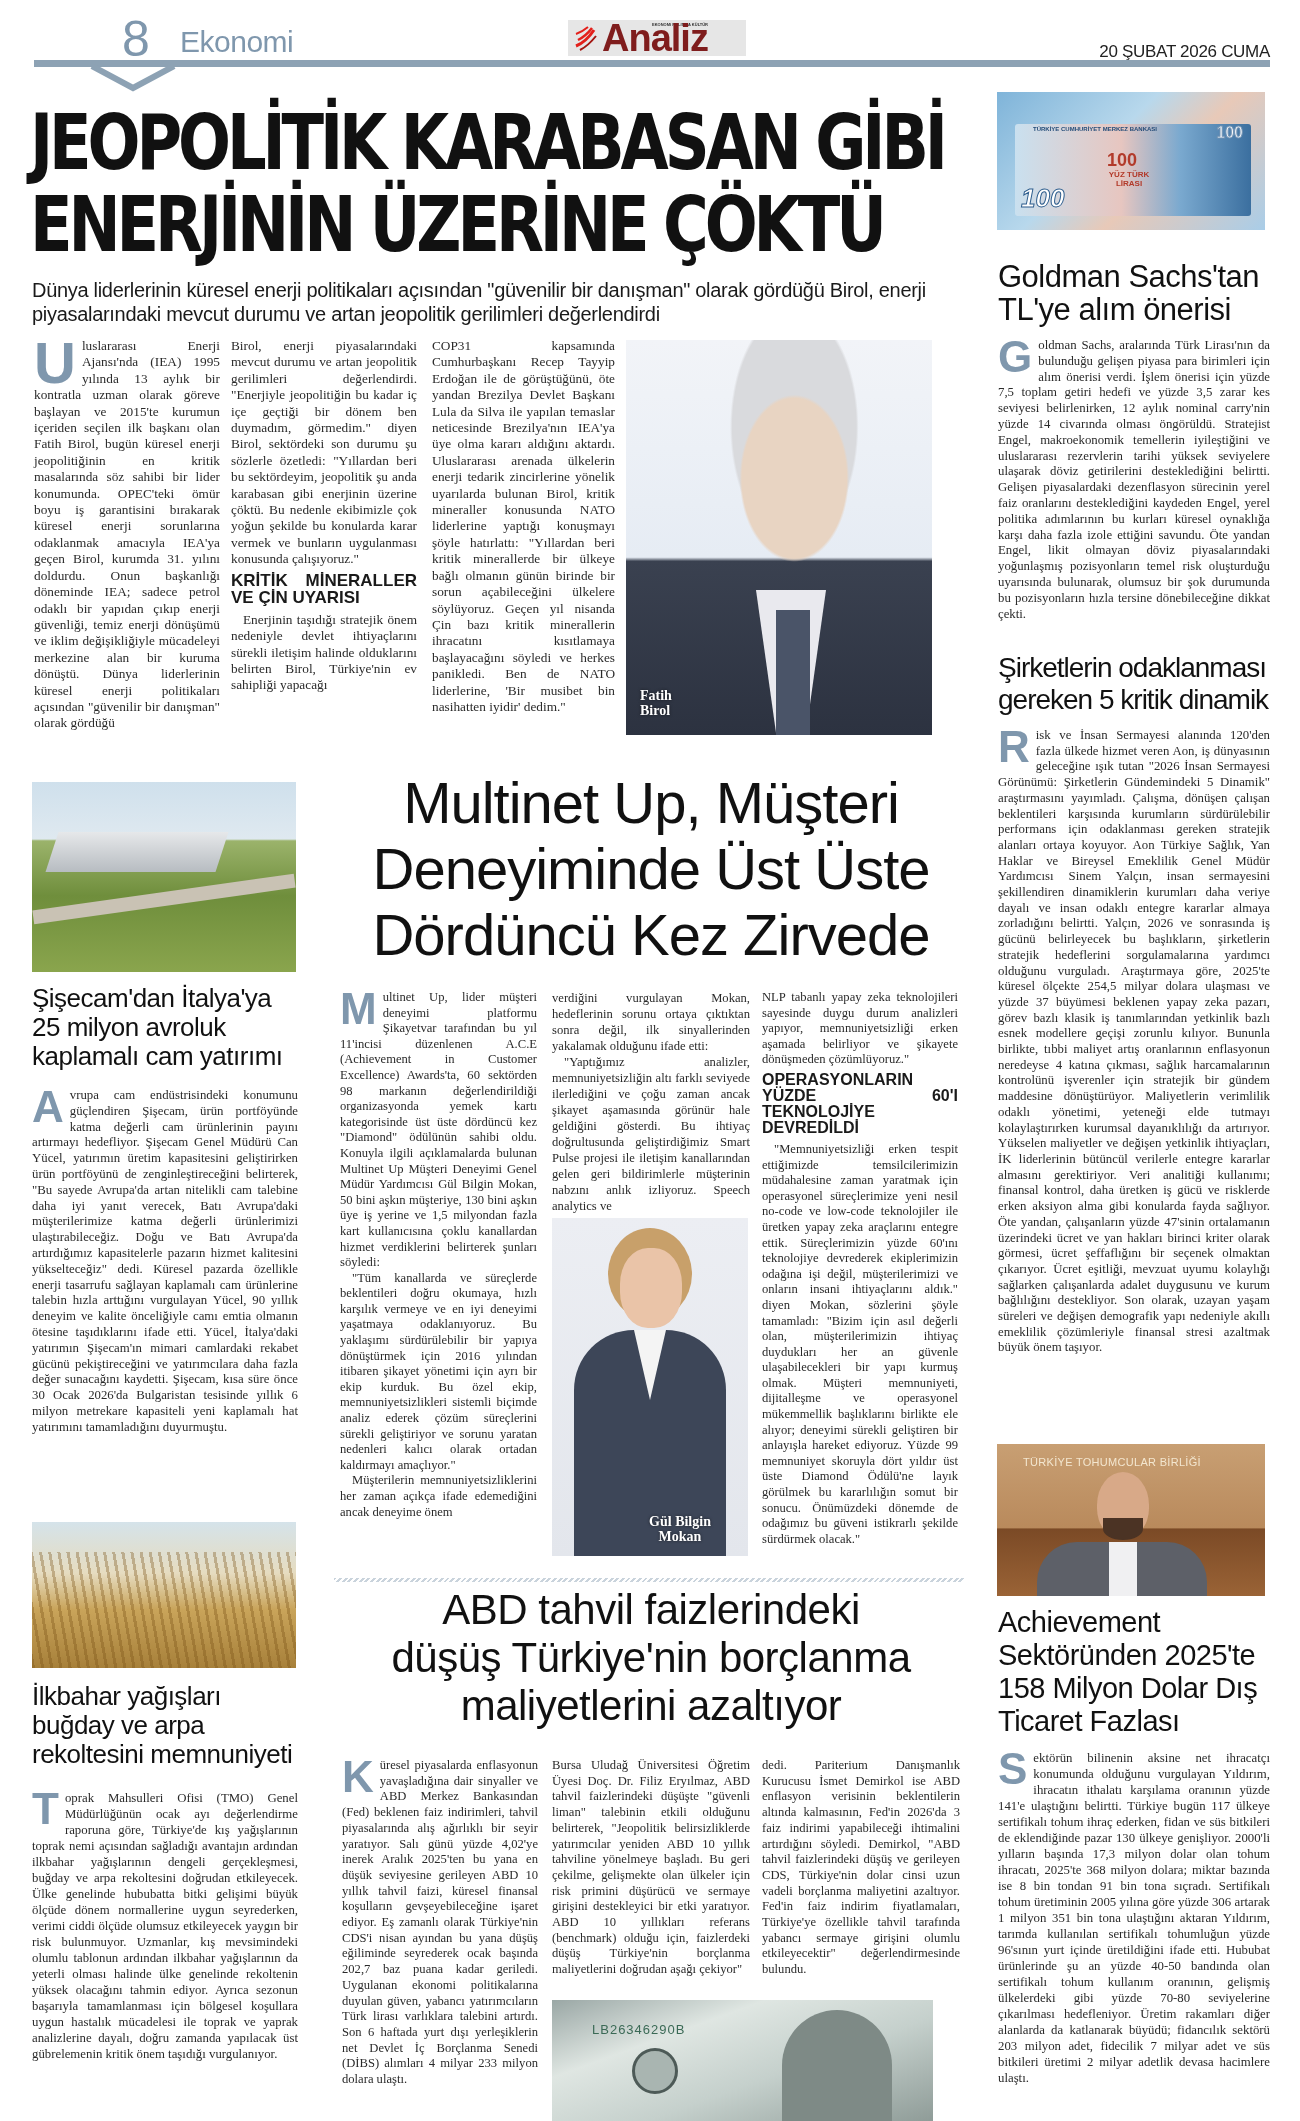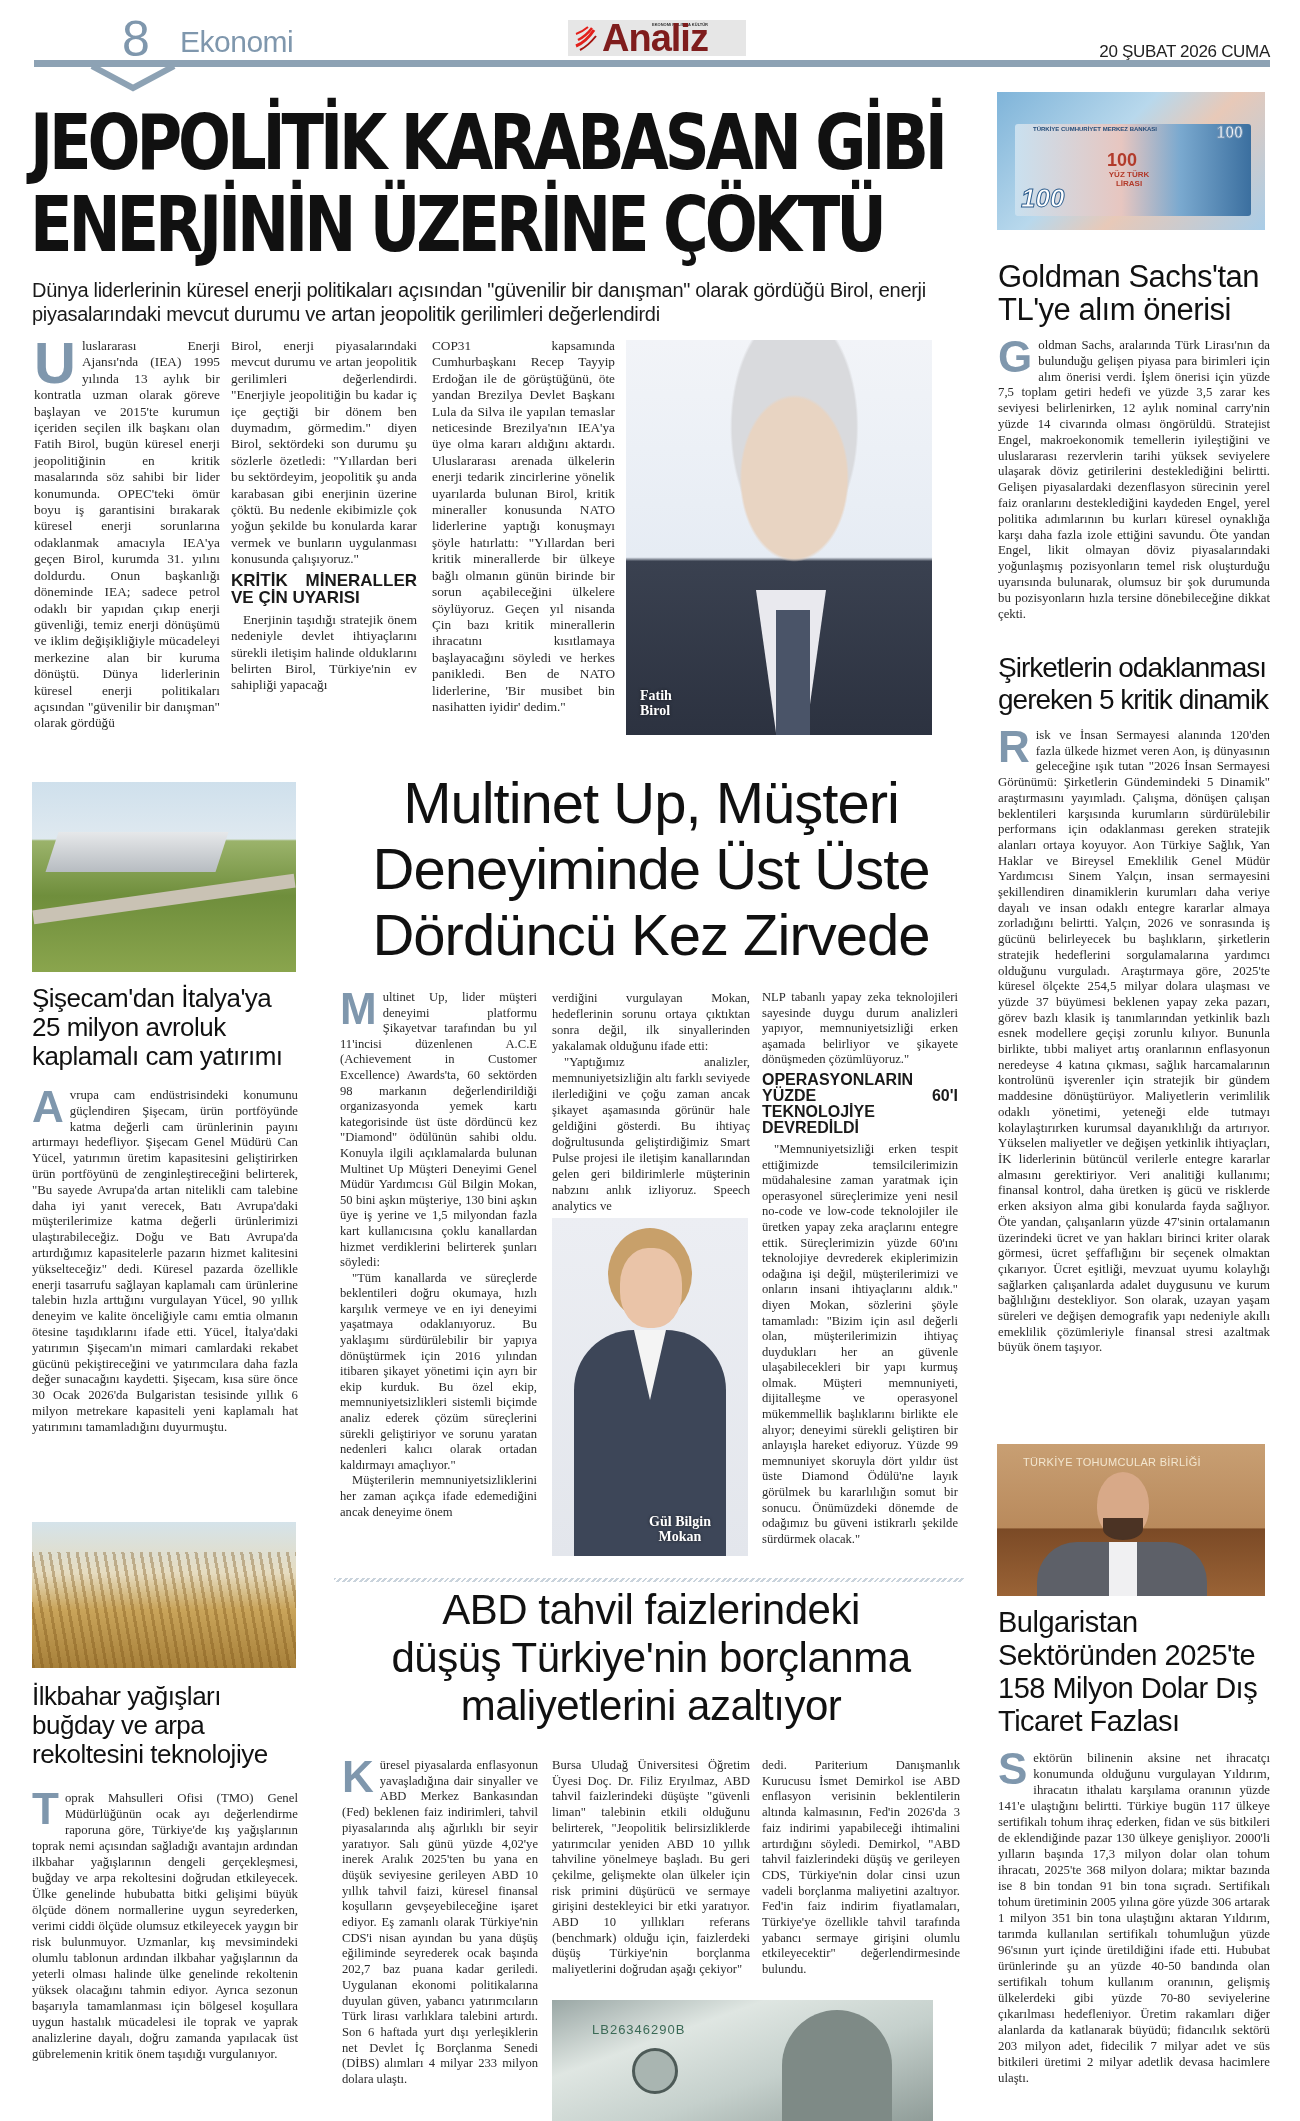--- a/index.html
+++ b/index.html
@@ -96,21 +96,21 @@
 </div>
 
 <div class="abs photo" style="left:997px;top:1444px;width:268px;height:152px;background:linear-gradient(180deg,#c89f73 0%,#b98a5c 55%,#7b4a26 56%,#9a6336 100%)">
   <div class="abs sans" style="left:26px;top:12px;font-size:11px;font-weight:normal;color:#f3e6cf;letter-spacing:0.3px">TÜRKİYE TOHUMCULAR BİRLİĞİ</div>
   <div class="abs" style="left:100px;top:28px;width:52px;height:66px;border-radius:50% 50% 45% 45%;background:#d8a988"></div>
   <div class="abs" style="left:106px;top:74px;width:40px;height:22px;border-radius:0 0 50% 50%;background:#4b3324"></div>
   <div class="abs" style="left:40px;top:98px;width:170px;height:56px;border-radius:40px 40px 0 0;background:#5d6068"></div>
   <div class="abs" style="left:112px;top:98px;width:28px;height:56px;background:#f0f0f2"></div>
 </div>
 <div class="abs headline-md" style="left:998px;top:1606px;width:290px;font-size:29px;line-height:33px">
-  <div>Bulgaristan</div>
+  <div>Achievement</div>
   <div>Sektöründen 2025'te</div>
   <div>158 Milyon Dolar Dış</div>
   <div>Ticaret Fazlası</div>
 </div>
 <div class="col body-text" style="left:998px;top:1750px;width:272px;font-size:12.8px;line-height:16px">
   <span class="dropcap">S</span>
   <span>ektörün bilinenin aksine net ihracatçı konumunda olduğunu vurgulayan Yıldırım, ihracatın ithalatı karşılama oranının yüzde 141'e ulaştığını belirtti. Türkiye bugün 117 ülkeye sertifikalı tohum ihraç ederken, fidan ve süs bitkileri de eklendiğinde pazar 130 ülkeye genişliyor. 2000'li yılların başında 17,3 milyon dolar olan tohum ihracatı, 2025'te 368 milyon dolara; miktar bazında ise 8 bin tondan 91 bin tona sıçradı. Sertifikalı tohum üretiminin 2005 yılına göre yüzde 306 artarak 1 milyon 351 bin tona ulaştığını aktaran Yıldırım, tarımda kullanılan sertifikalı tohumluğun yüzde 96'sının yurt içinde üretildiğini ifade etti. Hububat ürünlerinde şu an yüzde 40-50 bandında olan sertifikalı tohum kullanım oranının, gelişmiş ülkelerdeki gibi yüzde 70-80 seviyelerine çıkarılması hedefleniyor. Üretim rakamları diğer alanlarda da katlanarak büyüdü; fidancılık sektörü 203 milyon adet, fidecilik 7 milyar adet ve süs bitkileri üretimi 2 milyar adetlik devasa hacimlere ulaştı.</span>
 </div>
 
 <div class="abs photo" style="left:32px;top:782px;width:264px;height:190px;background:linear-gradient(180deg,#cfe0ec 0%,#dfe9f0 30%,#9bb36b 31%,#6f8e3c 60%,#8aa54d 100%)">
@@ -119,21 +119,21 @@
 </div>
 <div class="abs headline-md" style="left:32px;top:984px;width:268px;font-size:26px;line-height:29px">Şişecam'dan İtalya'ya 25 milyon avroluk kaplamalı cam yatırımı</div>
 <div class="col body-text" style="left:32px;top:1088px;width:266px;font-size:12.8px;line-height:15.8px">
   <span class="dropcap">A</span>
   <span>vrupa cam endüstrisindeki konumunu güçlendiren Şişecam, ürün portföyünde katma değerli cam ürünlerinin payını artırmayı hedefliyor. Şişecam Genel Müdürü Can Yücel, yatırımın üretim kapasitesini geliştirirken ürün portföyünü de zenginleştireceğini belirterek, "Bu sayede Avrupa'da artan nitelikli cam talebine daha iyi yanıt verecek, Batı Avrupa'daki müşterilerimize katma değerli ürünlerimizi ulaştırabileceğiz. Doğu ve Batı Avrupa'da artırdığımız kapasitelerle pazarın hizmet kalitesini yükselteceğiz" dedi. Küresel pazarda özellikle enerji tasarrufu sağlayan kaplamalı cam ürünlerine talebin hızla arttığını vurgulayan Yücel, 90 yıllık deneyim ve kalite önceliğiyle camı emtia olmanın ötesine taşıdıklarını ifade etti. Yücel, İtalya'daki yatırımın Şişecam'ın mimari camlardaki rekabet gücünü pekiştireceğini ve yatırımcılara daha fazla değer sunacağını kaydetti. Şişecam, kısa süre önce 30 Ocak 2026'da Bulgaristan tesisinde yıllık 6 milyon metrekare kapasiteli yeni kaplamalı hat yatırımını tamamladığını duyurmuştu.</span>
 </div>
 
 <div class="abs photo" style="left:32px;top:1522px;width:264px;height:146px;background:linear-gradient(180deg,#d5e3ea 0%,#e6dcc0 35%,#c9a45a 60%,#a7803a 100%)">
   <div class="abs" style="left:0;top:30px;width:264px;height:116px;background:repeating-linear-gradient(80deg,rgba(120,80,20,.35) 0 3px,transparent 3px 9px)"></div>
 </div>
-<div class="abs headline-md" style="left:32px;top:1682px;width:268px;font-size:26px;line-height:29px">İlkbahar yağışları buğday ve arpa rekoltesini teknolojiye</div>
+<div class="abs headline-md" style="left:32px;top:1682px;width:268px;font-size:26px;line-height:29px">İlkbahar yağışları buğday ve arpa rekoltesini memnuniyeti</div>
 <div class="col body-text" style="left:32px;top:1790px;width:266px;font-size:12.8px;line-height:16px">
   <span class="dropcap">T</span>
   <span>oprak Mahsulleri Ofisi (TMO) Genel Müdürlüğünün ocak ayı değerlendirme raporuna göre, Türkiye'de kış yağışlarının toprak nemi açısından sağladığı avantajın ardından ilkbahar yağışlarının dengeli gerçekleşmesi, buğday ve arpa rekoltesini doğrudan etkileyecek. Ülke genelinde hububatta bitki gelişimi büyük ölçüde dönem normallerine uygun seyrederken, verimi ciddi ölçüde olumsuz etkileyecek yaygın bir risk bulunmuyor. Uzmanlar, kış mevsimindeki olumlu tablonun ardından ilkbahar yağışlarının da yeterli olması halinde ülke genelinde rekoltenin yüksek olacağını tahmin ediyor. Ayrıca sezonun başarıyla tamamlanması için bölgesel koşullara uygun hastalık mücadelesi ile toprak ve yaprak analizlerine dayalı, doğru zamanda yapılacak üst gübrelemenin kritik önem taşıdığı vurgulanıyor.</span>
 </div>
 
 <div class="abs" style="left:326px;top:770px;width:650px;text-align:center;font-family:'Liberation Sans','DejaVu Sans',sans-serif;font-size:58px;line-height:66px;color:#111;letter-spacing:-1px">
   <div>Multinet Up, Müşteri</div>
   <div>Deneyiminde Üst Üste</div>
   <div>Dördüncü Kez Zirvede</div>
 </div>

